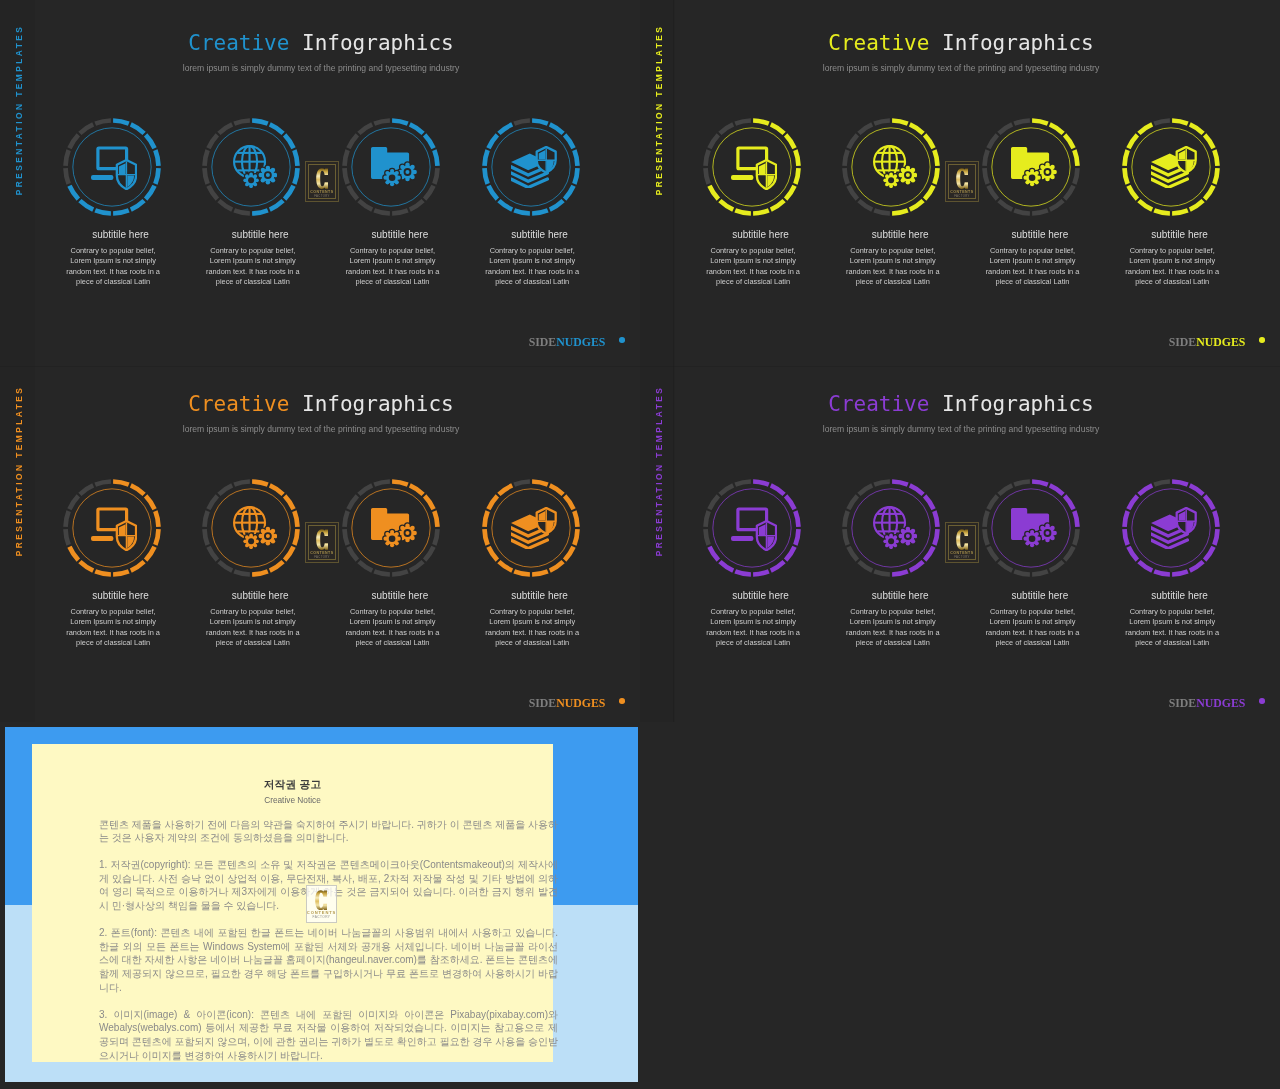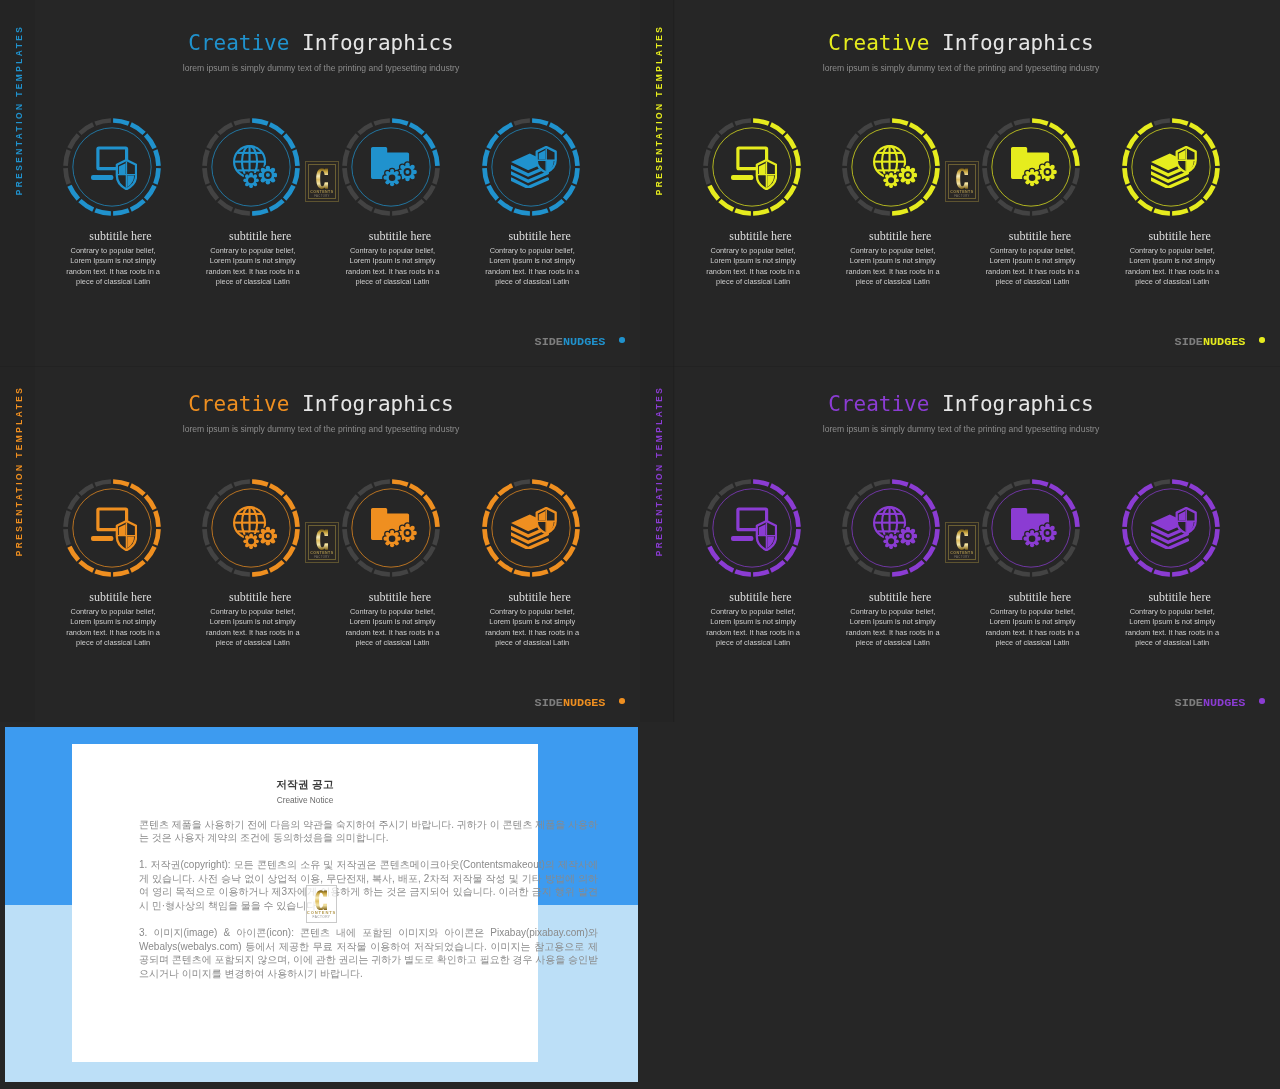--- a/index.html
+++ b/index.html
@@ -32,48 +32,48 @@
          white-space:nowrap;}
   .subtitle{position:absolute;left:0;width:642px;text-align:center;
          font-size:8.6px;color:#8b8b8b;letter-spacing:0px;white-space:nowrap;}
   .item{position:absolute;width:104px;text-align:center;}
   .itLabel{position:absolute;left:6px;width:110px;}
   .itBody{position:absolute;left:5.6px;width:96px;}
   .ring{position:relative;width:104px;height:104px;margin:0 auto;}
   .ring svg{display:block}
   .icoWrap{position:absolute;left:0;top:0;width:104px;height:104px;}
   .icoWrap svg{display:block;position:absolute;}
-  .itLabel{font-family:Liberation Serif, serif;
-           font-size:12px;font-weight:400;color:#dedede;letter-spacing:0px;
+  .itLabel{font-family:Liberation Sans, sans-serif;
+           font-size:10px;font-weight:400;color:#dedede;letter-spacing:0px;
            white-space:nowrap;top:113.5px;}
   .itBody{font-size:7.4px;line-height:10.35px;color:#cdcdcd;top:131px;}
 
   .cbadge{position:absolute;width:34.7px;height:41.8px;box-sizing:border-box;
           border:1px solid #5d5330;background:#2a2724;}
   .cbadge .inner{position:absolute;left:2.4px;top:2.4px;right:2.4px;bottom:2.4px;
           border:1px solid #6b5f33;}
   .cbadge .cg{position:absolute;left:50%;top:6.9px;width:12.6px;height:21.1px;
           margin-left:-6.3px;font-size:0;line-height:0;}
   .cbadge .cg svg{display:block}
   .cbadge .ct{position:absolute;left:0;right:0;top:28.6px;text-align:center;
           font-size:3.6px;line-height:4px;color:#a58f4c;letter-spacing:0.45px;font-weight:700;}
   .cbadge .ct2{position:absolute;left:0;right:0;top:33.4px;text-align:center;
           font-size:2.85px;line-height:3.2px;color:#837a68;letter-spacing:0.3px;}
 
   .brand{position:absolute;right:34.6px;top:335.6px;font-size:11.8px;font-weight:700;
-         letter-spacing:0px;font-family:Liberation Mono, monospace;line-height:12px;
+         letter-spacing:0px;font-family:Liberation Serif, serif;line-height:12px;
          white-space:nowrap;}
   .brand .b1{color:#7e7e7e}
   .brand .dot{position:absolute;right:-19.5px;top:1.4px;width:5.6px;height:5.6px;border-radius:50%;}
 
   
   .cpanel{position:absolute;left:5px;top:727px;width:633px;height:355px;
           background:#3d9bf0;}
   .cpanel .band{position:absolute;left:0;right:0;top:178px;bottom:0;background:#bcdff7;}
-  .cpaper{position:absolute;left:27px;top:17px;width:466px;height:318px;background:#ffffff;margin-left:40px;}
+  .cpaper{position:absolute;left:27px;top:17px;width:521px;height:318px;background:#fef9c3;}
   .cp-h1{position:absolute;left:0;right:0;top:34px;text-align:center;
          font-size:10.7px;font-weight:700;color:#3c3c3c;letter-spacing:0.2px;}
   .cp-h2{position:absolute;left:0;right:0;top:51px;text-align:center;
          font-size:8.3px;color:#6a6a6a;}
   .cp-body{position:absolute;left:67px;width:459px;top:73.5px;font-size:10px;
            line-height:13.6px;color:#8a8a8a;text-align:justify;
            font-family:"Liberation Sans",sans-serif;}
   .cp-body p{margin:0 0 13.6px 0;}
   
   .cwm{position:absolute;left:300.6px;top:158px;width:31.8px;height:38.2px;
@@ -1164,20 +1164,21 @@
   <div class="sep-h"></div>
 
   <div class="cpanel">
     <div class="band"></div>
     <div class="cpaper">
       <div class="cp-h1">저작권 공고</div>
       <div class="cp-h2">Creative Notice</div>
       <div class="cp-body" id="cpbody">
           <p>콘텐츠 제품을 사용하기 전에 다음의 약관을 숙지하여 주시기 바랍니다. 귀하가 이 콘텐츠 제품을 사용하는 것은 사용자 계약의 조건에 동의하셨음을 의미합니다.</p>
           <p>1. 저작권(copyright): 모든 콘텐츠의 소유 및 저작권은 콘텐츠메이크아웃(Contentsmakeout)의 제작사에게 있습니다. 사전 승낙 없이 상업적 이용, 무단전재, 복사, 배포, 2차적 저작물 작성 및 기타 방법에 의하여 영리 목적으로 이용하거나 제3자에게 이용하게 하는 것은 금지되어 있습니다. 이러한 금지 행위 발견 시 민·형사상의 책임을 물을 수 있습니다.</p>
+          <p>2. 폰트(font): 콘텐츠 내에 포함된 한글 폰트는 네이버 나눔글꼴의 사용범위 내에서 사용하고 있습니다. 한글 외의 모든 폰트는 Windows System에 포함된 서체와 공개용 서체입니다. 네이버 나눔글꼴 라이선스에 대한 자세한 사항은 네이버 나눔글꼴 홈페이지(hangeul.naver.com)를 참조하세요. 폰트는 콘텐츠에 함께 제공되지 않으므로, 필요한 경우 해당 폰트를 구입하시거나 무료 폰트로 변경하여 사용하시기 바랍니다.</p>
           <p>3. 이미지(image) &amp; 아이콘(icon): 콘텐츠 내에 포함된 이미지와 아이콘은 Pixabay(pixabay.com)와 Webalys(webalys.com) 등에서 제공한 무료 저작물 이용하여 저작되었습니다. 이미지는 참고용으로 제공되며 콘텐츠에 포함되지 않으며, 이에 관한 권리는 귀하가 별도로 확인하고 필요한 경우 사용을 승인받으시거나 이미지를 변경하여 사용하시기 바랍니다.</p>
         </div>
     </div>
     <div class="cwm">
       <div class="cwm-c">
           <svg width="12.2" height="20.4" viewBox="0 0 63 100" preserveAspectRatio="none">
       <defs>
               <linearGradient id="cwmC" x1="0" y1="0" x2="0" y2="1">
         <stop offset="0%" stop-color="#6b5210"></stop>
         <stop offset="16%" stop-color="#c9a540"></stop>

